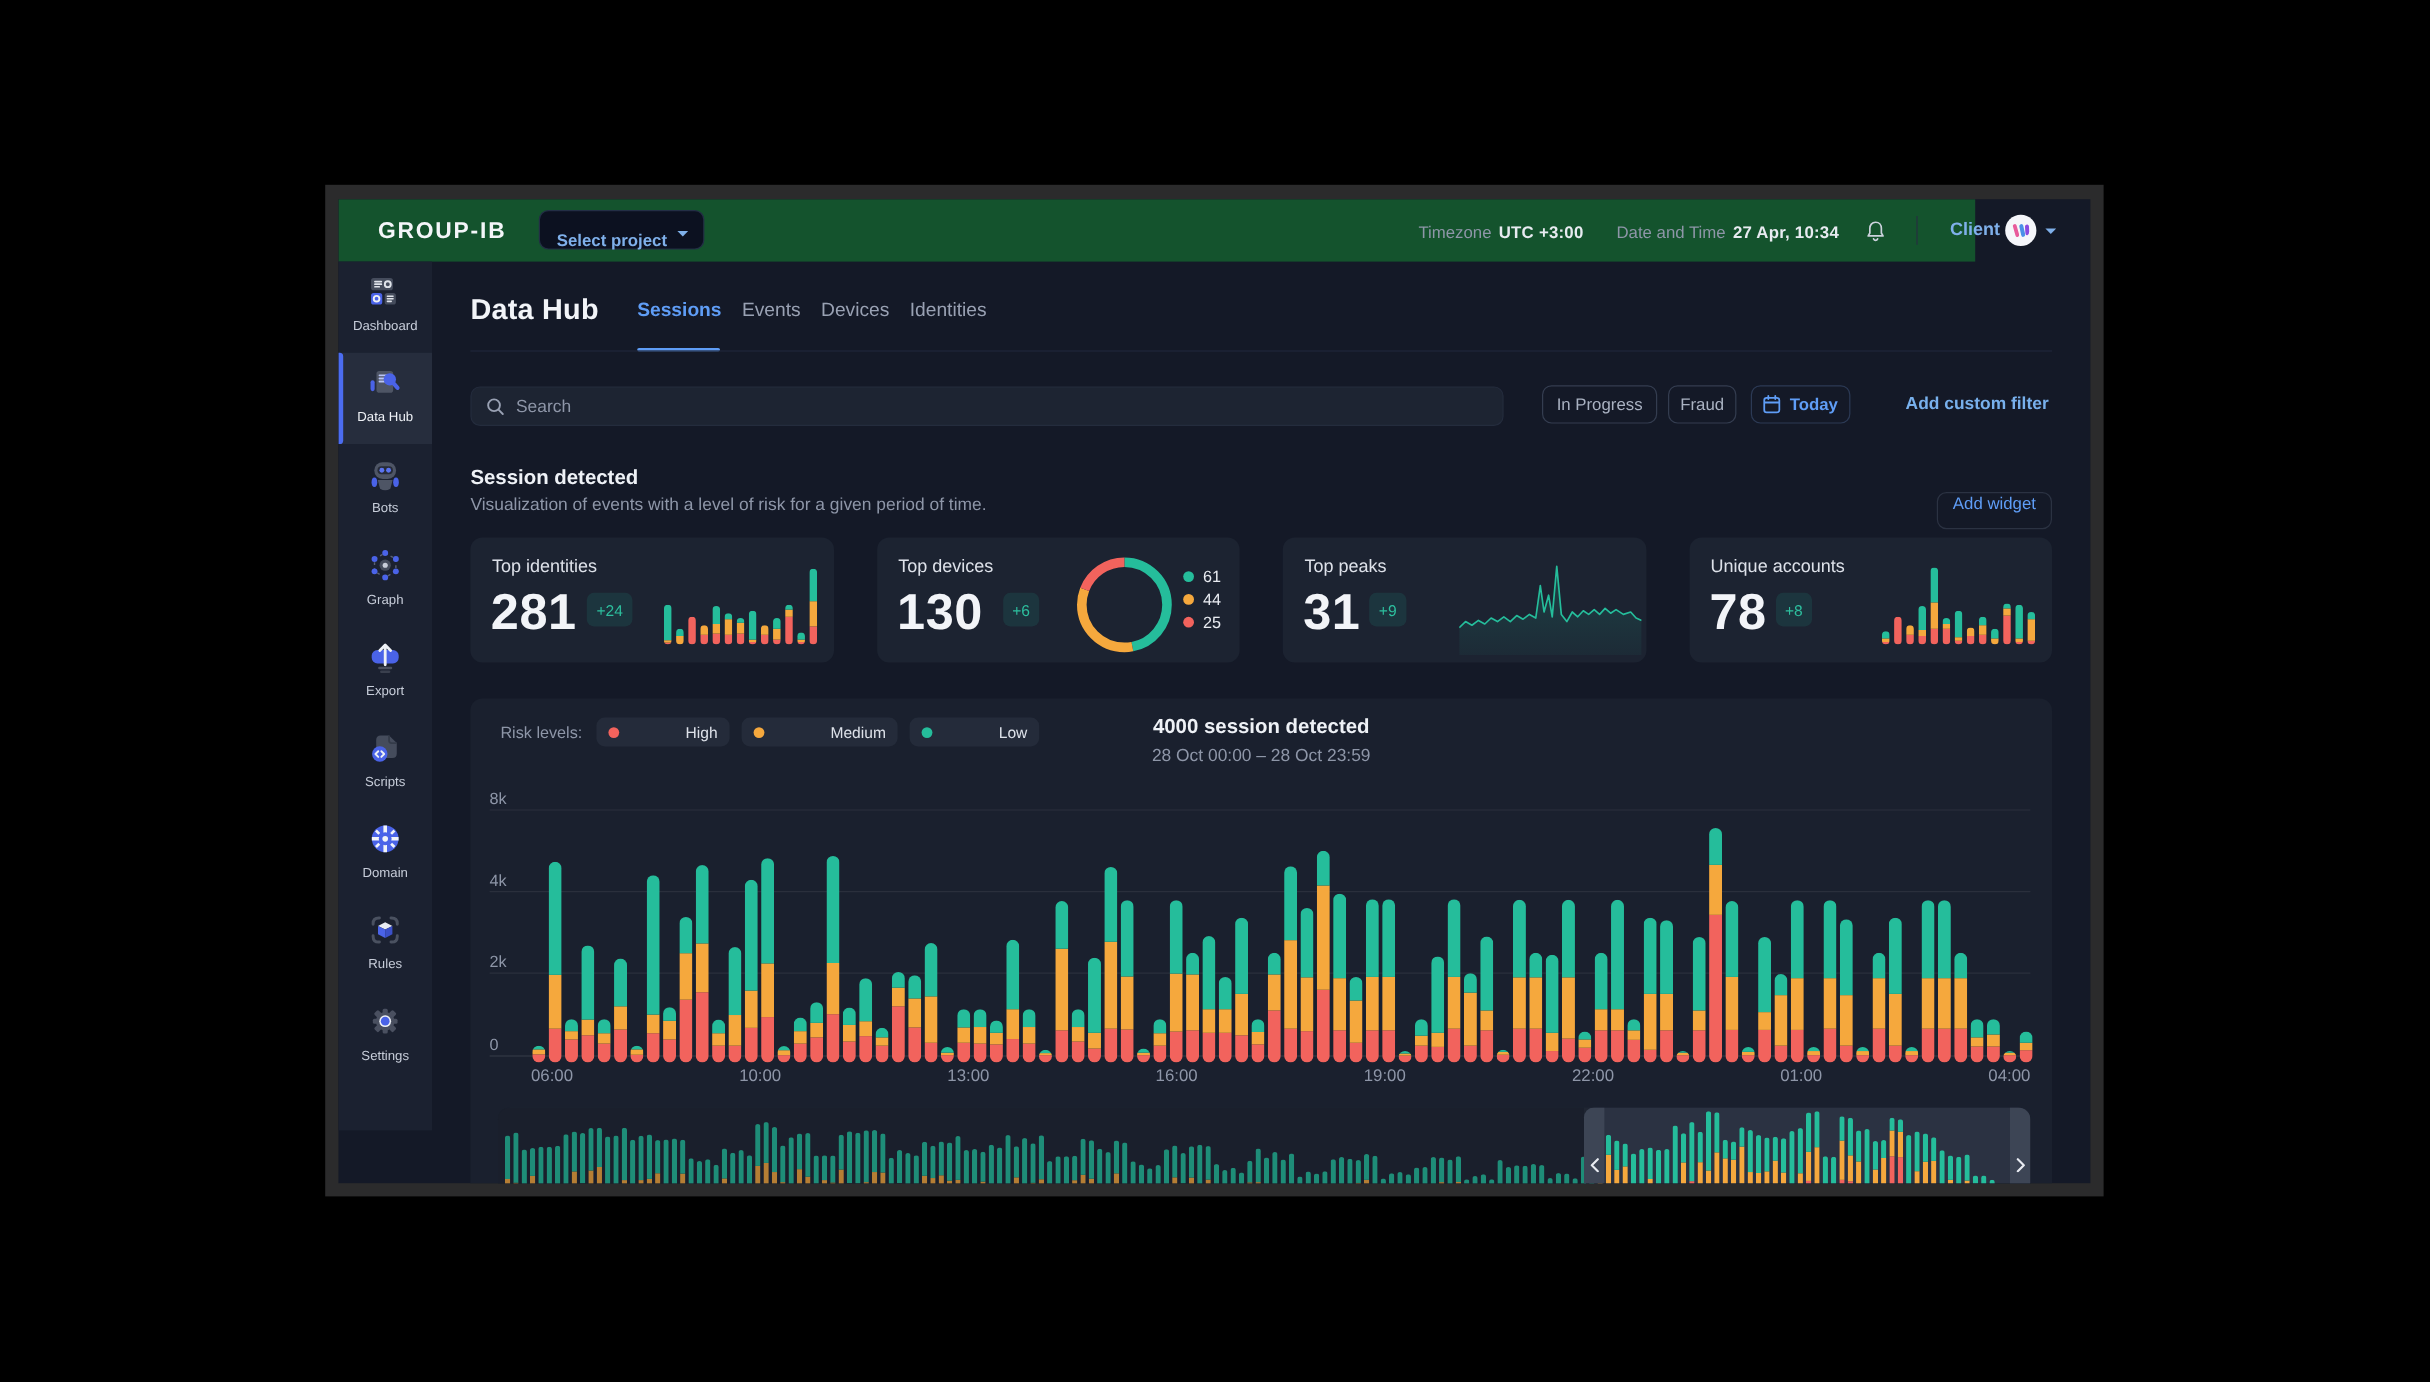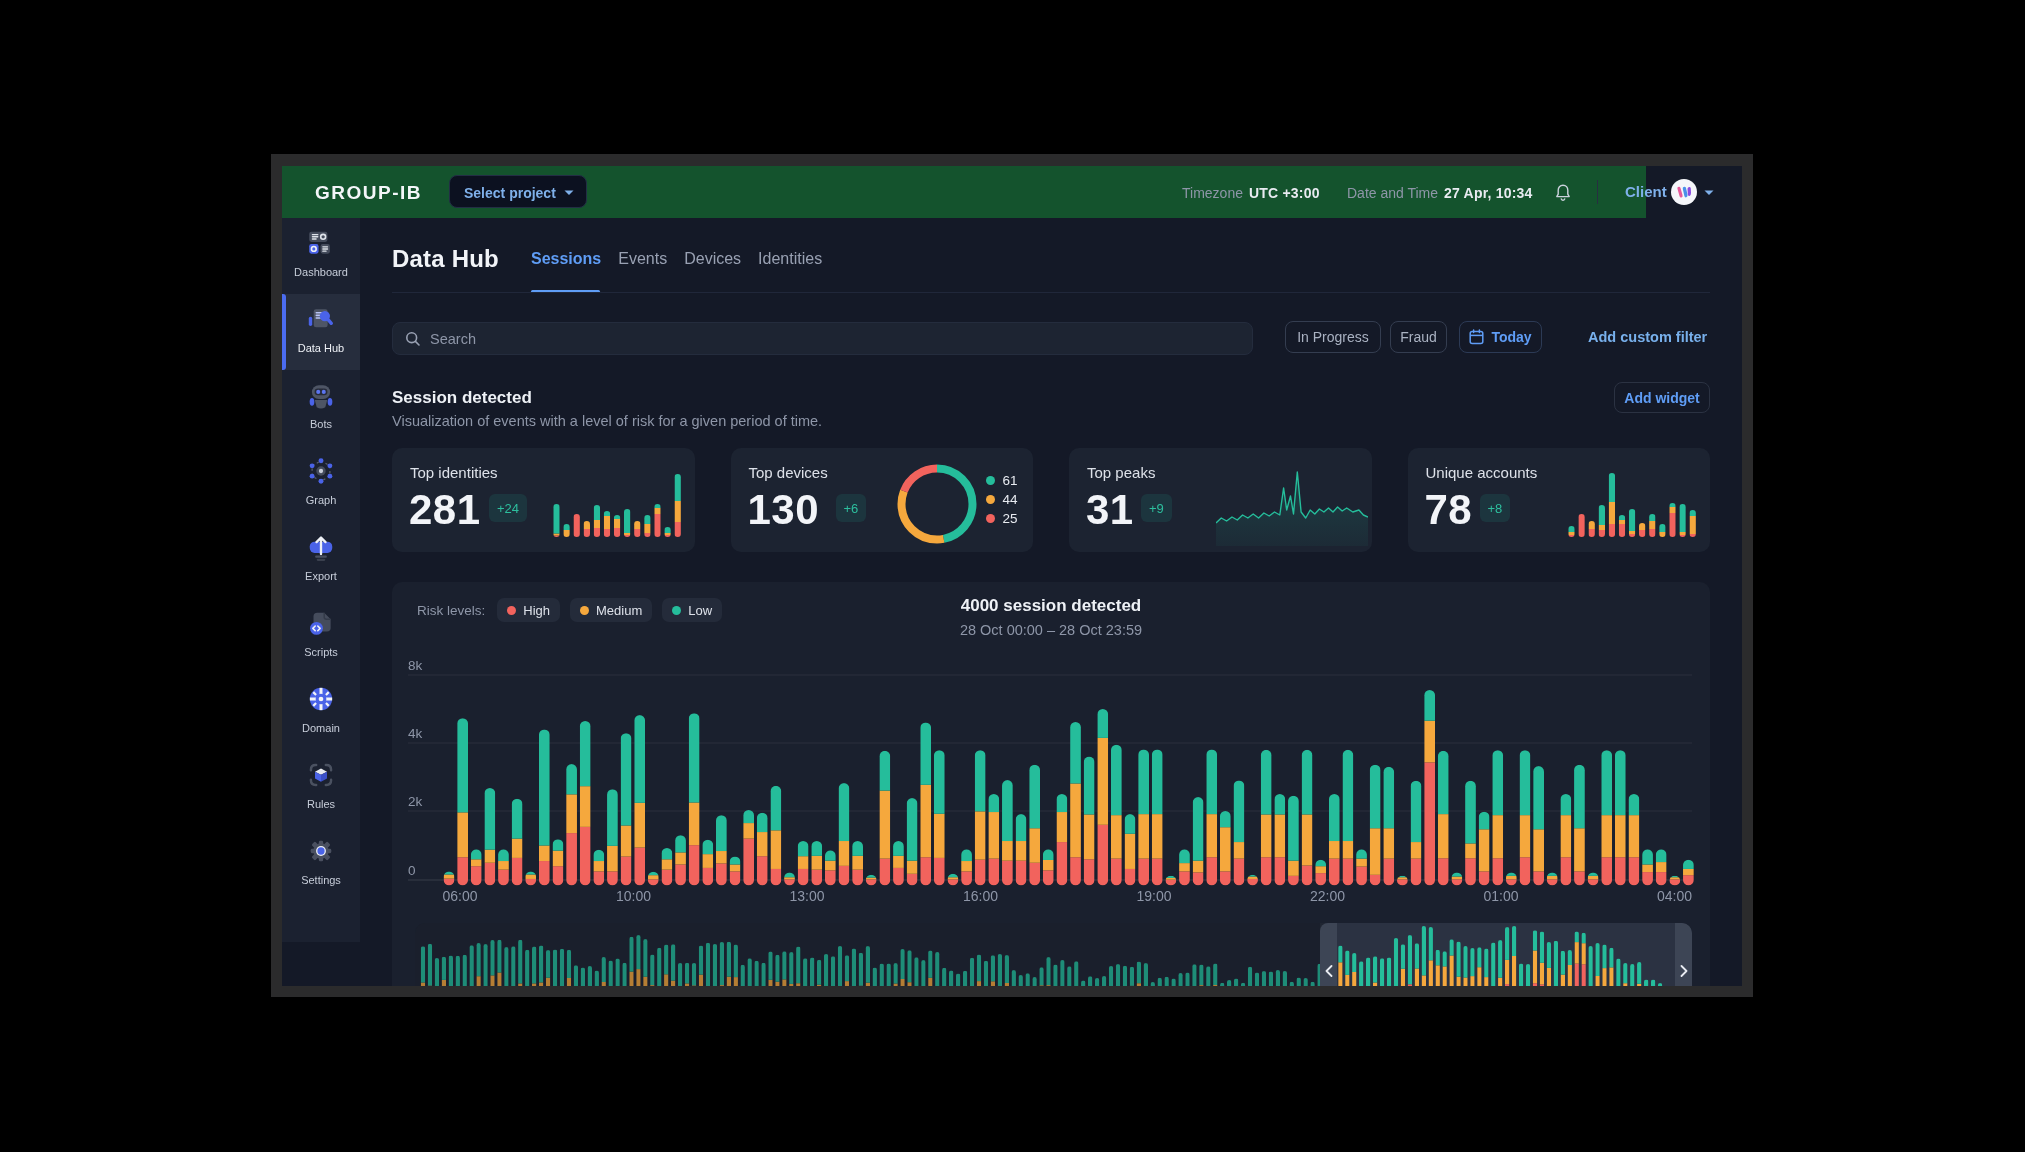--- a/index.html
+++ b/index.html
@@ -6,22 +6,22 @@
   html,body { width:2025px; height:1152px; background:#000; overflow:hidden;
     font-family:"Liberation Sans", sans-serif; }
   .frame { position:absolute; left:271px; top:154px; width:1482px; height:843px;
     background:#2b2b2c; }
   .app { position:absolute; left:11px; top:12px; width:1460px; height:820px;
     background:#141927; overflow:hidden; }
   
   .navbar { position:absolute; left:0; top:0; width:1364px; height:52px; background:#14532d; }
   .logo { position:absolute; left:33px; top:16px; color:#f4f6f9; font-size:19px; font-weight:bold;
     letter-spacing:1.5px; }
-  .select-project { position:absolute; left:167px; top:9px; height:33px; padding:3px 12px 0 14px;
-    border:1px solid #232e45; border-radius:8px; display:flex; align-items:center; gap:8px;
+  .select-project { position:absolute; left:167px; top:9px; height:33px; padding:16px 12px 0 14px;
+    border:1px solid #232e45; border-radius:8px; display:flex; gap:8px;
     color:#7fb0ea; font-size:14px; font-weight:bold; background:#0c1120; }
   .nav-stat { font-size:14px; color:#8e96a8; }
   .nav-stat b { color:#e8ebf1; font-weight:bold; margin-left:6px; letter-spacing:0.2px;}
   .tz { position:absolute; left:900px; top:19px; }
   .dt { position:absolute; left:1065px; top:19px; }
   .bell { position:absolute; left:1272px; top:17px; }
   .nav-divider { position:absolute; left:1315px; top:14px; width:1px; height:24px; background:#272f41; }
   .client { position:absolute; left:1343px; top:17px; color:#7fb0ea; font-size:15px; font-weight:bold; }
   .avatar { position:absolute; left:1389px; top:13px; width:26px; height:26px; border-radius:50%;
     background:#f5f6fa; overflow:hidden;}
@@ -51,22 +51,22 @@
     color:#aab2c2; font-size:14px; display:flex; align-items:center; justify-content:center;
     background:transparent; }
   .fbtn.in-progress { left:1003px; width:96px; }
   .fbtn.fraud { left:1108px; width:57px; }
   .fbtn.today { left:1177px; width:83px; color:#5f9df6; font-weight:bold; gap:7px;
     border-color:#2c3a55;}
   .add-filter { position:absolute; left:1306px; top:163px; color:#78b0ec; font-size:14.5px; font-weight:bold; }
   
   .sec-title { position:absolute; left:110px; top:222px; font-size:17px; font-weight:bold; color:#eef1f6; }
   .sec-sub { position:absolute; left:110px; top:247px; font-size:14.5px; color:#8e96a8; }
-  .add-widget { position:absolute; left:1332px; top:216px; width:96px; height:31px; border:1px solid #2b3242;
-    border-radius:8px; color:#5f9df6; font-size:14px; font-weight:bold; display:flex; align-items:center;
+  .add-widget { position:absolute; left:1332px; top:244px; width:96px; height:31px; border:1px solid #2b3242;
+    border-radius:8px; color:#5f9df6; font-size:14px; font-weight:normal; display:flex; 
     justify-content:center; background:transparent; }
   
   .cards { position:absolute; left:110px; top:282px; width:1318px; height:104px; display:grid;
     grid-template-columns:repeat(4, 1fr); gap:36px; }
   .card { background:#1c2331; border-radius:10px; position:relative; }
   .card .c-title { position:absolute; left:18px; top:16px; font-size:15px; color:#dde1e9; }
   .card .c-value { position:absolute; left:17px; top:38px; font-size:42px; font-weight:bold; color:#f2f4f8;
     letter-spacing:0.5px;}
   .card .c-delta { position:absolute; top:46px; height:22px; padding:14px 8px; border-radius:6px;
     background:rgba(37,189,155,0.12); color:#2dbf9e; font-size:13px; display:flex; align-items:center; }
@@ -77,21 +77,21 @@
   .legend .lg-dot { width:9px; height:9px; border-radius:50%; }
   .legend .lg-val { font-size:13.5px; color:#e8ebf1; }
   
   .panel { position:absolute; left:110px; top:416px; width:1318px; height:430px; background:#1a202e;
     border-radius:10px; }
   .risk-row { position:absolute; left:25px; top:16px; display:flex; align-items:center; gap:10px; }
   .risk-label { font-size:13.5px; color:#8e96a8; margin-right:2px; }
   .chip { height:24px; padding:0 10px; border-radius:7px; background:#242b3a; display:flex;
     align-items:center; gap:7px; }
   .chip .dot { width:9px; height:9px; border-radius:50%; }
-  .chip .chip-lbl { font-size:13px; color:#dde1e9; }
+  .chip .chip-lbl { font-size:13px; color:#dde1e9;margin-left:48px; }
   .panel-title { position:absolute; left:0; top:14px; width:1318px; text-align:center; font-size:17px;
     font-weight:bold; color:#eef1f6; }
   .panel-sub { position:absolute; left:0; top:40px; width:1318px; text-align:center; font-size:14.5px;
     color:#8e96a8; }
   .main-chart { position:absolute; left:0; top:0; }
   
   .nav-panel { position:absolute; left:23px; top:341px; width:1277px; height:95px; background:#1f2532;
     border-radius:10px 10px 0 0; overflow:hidden;}
   .nav-sel { position:absolute; left:905px; top:0; width:372px; height:95px; background:#2b3242; border-radius:10px 10px 0 0; }
   .nav-dim { position:absolute; left:0; top:0; width:905px; height:95px; background:rgba(13,17,27,0.28); }

